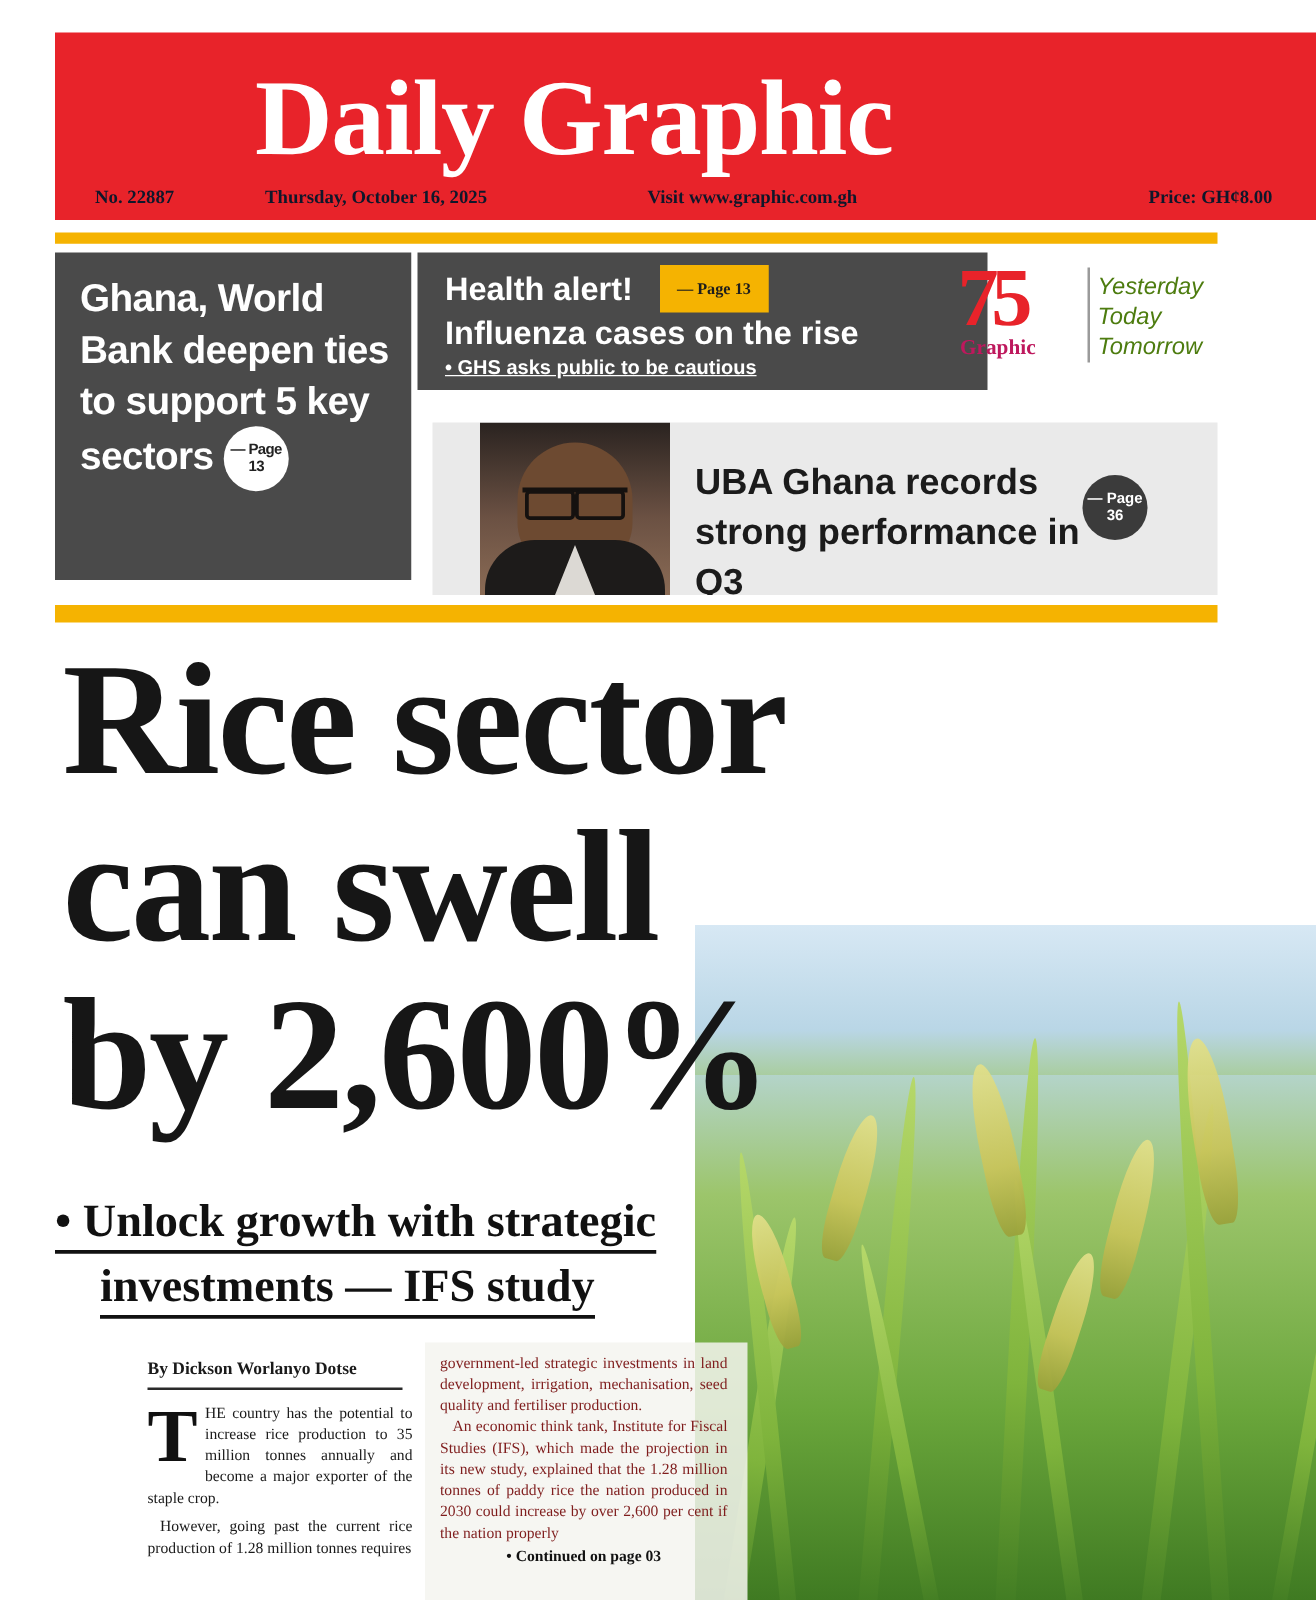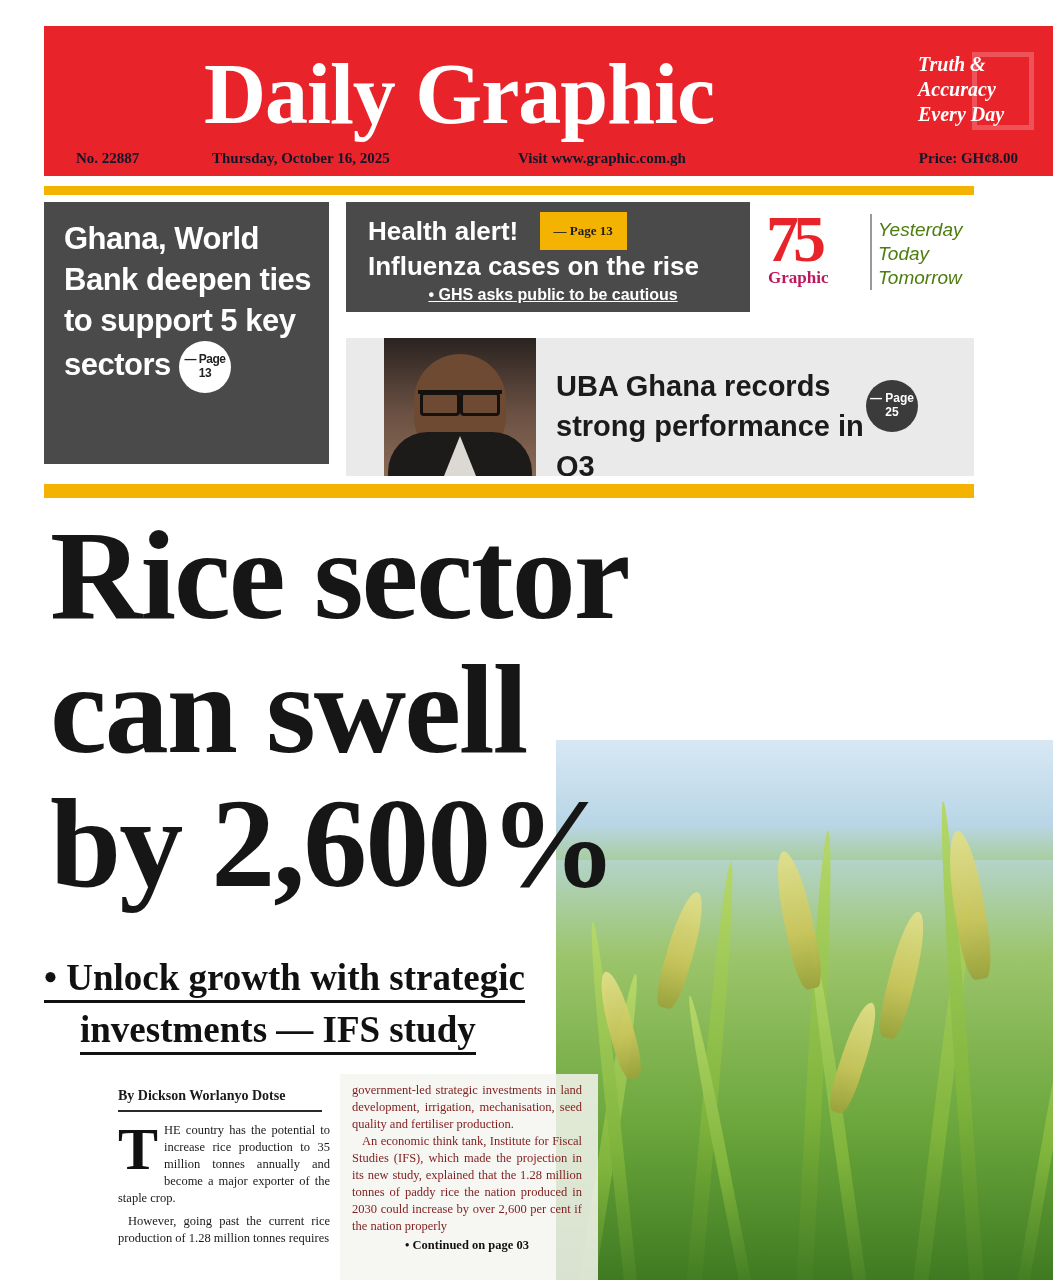--- a/index.html
+++ b/index.html
@@ -113,22 +113,22 @@
     line-height: 14px;
     text-align: center;
     padding-top: 11px;
     vertical-align: middle;
     font-family: "Liberation Sans", sans-serif;
   }
   .page-badge.dark { background: #3b3b3b; color: #ffffff; }
 
   .teaser-health {
     position: absolute;
-    left: 346px; top: 202px;
-    width: 404px; height: 110px;
+    left: 334px; top: 202px;
+    width: 456px; height: 110px;
     background: #4a4a4a;
     color: #ffffff;
     padding: 10px 12px 8px 22px;
   }
   .th-line1 {
     font-weight: bold;
     font-size: 26px;
     line-height: 30px;
   }
   .th-tag {
@@ -144,21 +144,20 @@
   }
   .th-line2 {
     font-weight: bold;
     font-size: 26px;
     line-height: 32px;
   }
   .th-bullet {
     font-size: 16px;
     font-weight: bold;
     margin-top: 4px;
-    text-align: center;
   }
   .th-bullet u { text-decoration: underline; }
 
   .logo75 {
     position: absolute;
     left: 766px; top: 206px;
     width: 208px; height: 104px;
   }
   .logo75 .l75-mark {
     position: absolute;
@@ -378,26 +377,20 @@
     background: rgba(244,244,240,0.85);
   }
 </style>
 </head>
 <body>
 
 <div class="page">
 
   <div class="masthead">
     <div class="masthead-title">Daily Graphic</div>
-    <div class="truth-box">
-      <div class="tb-watermark"></div>
-      <span>Truth &amp;</span>
-      <span>Accuracy</span>
-      <span>Every Day</span>
-    </div>
     <div class="masthead-strip">
       <span class="ms-item ms-issue">No. 22887</span>
       <span class="ms-item ms-date">Thursday, October 16, 2025</span>
       <span class="ms-item ms-site">Visit www.graphic.com.gh</span>
       <span class="ms-item ms-price">Price: GH¢8.00</span>
     </div>
   </div>
 
   <div class="rule-yellow rule-top"></div>
 
@@ -437,21 +430,21 @@
       <div class="glasses"></div>
       <div class="suit"></div>
       <div class="shirt"></div>
     </div>
     <div class="uba-text">
       <div>UBA Ghana records</div>
       <div>strong performance in Q3</div>
     </div>
     <span class="page-badge dark uba-badge">
       <span>— Page</span><br>
-      <span>25</span>
+      <span>36</span>
     </span>
   </div>
 
   <div class="rule-yellow rule-mid"></div>
 
   <div class="lead-photo">
     <div class="lp-sky"></div>
     <div class="blade" style="left:20px; top:230px; width:16px; height:330px; transform:rotate(9deg);"></div>
     <div class="blade" style="left:70px; top:180px; width:13px; height:380px; transform:rotate(-6deg);"></div>
     <div class="blade" style="left:130px; top:120px; width:15px; height:430px; transform:rotate(5deg);"></div>

